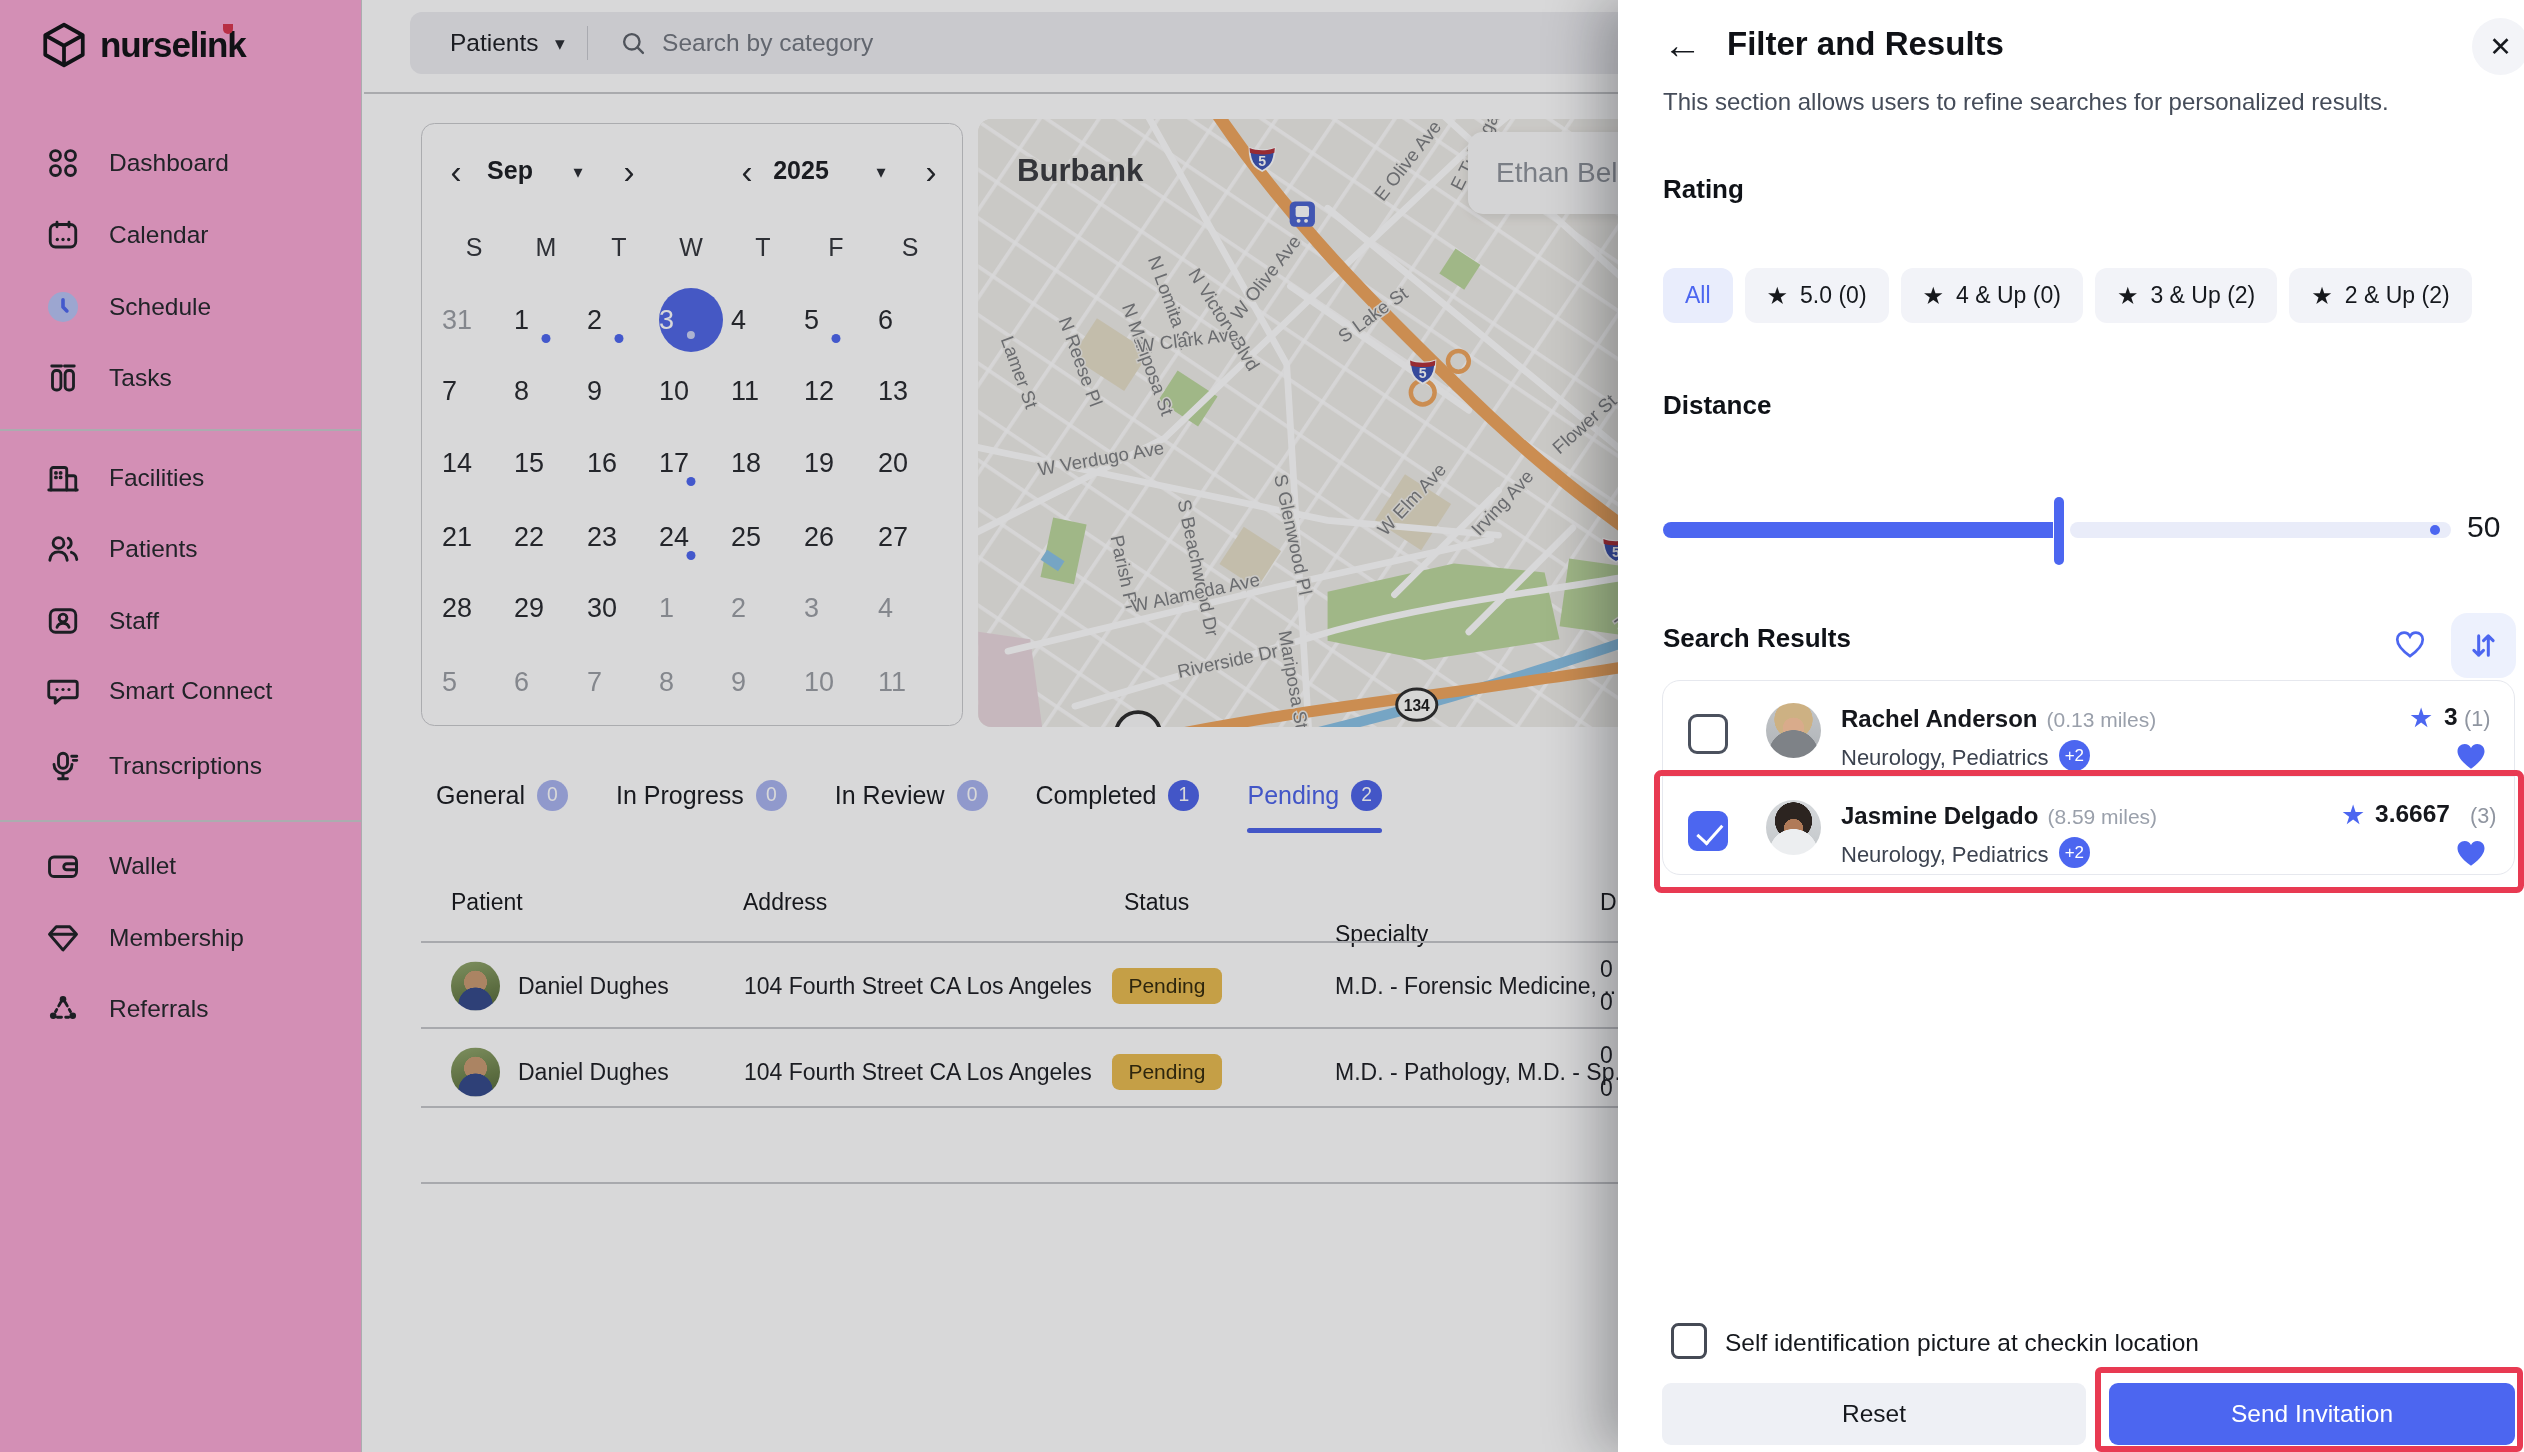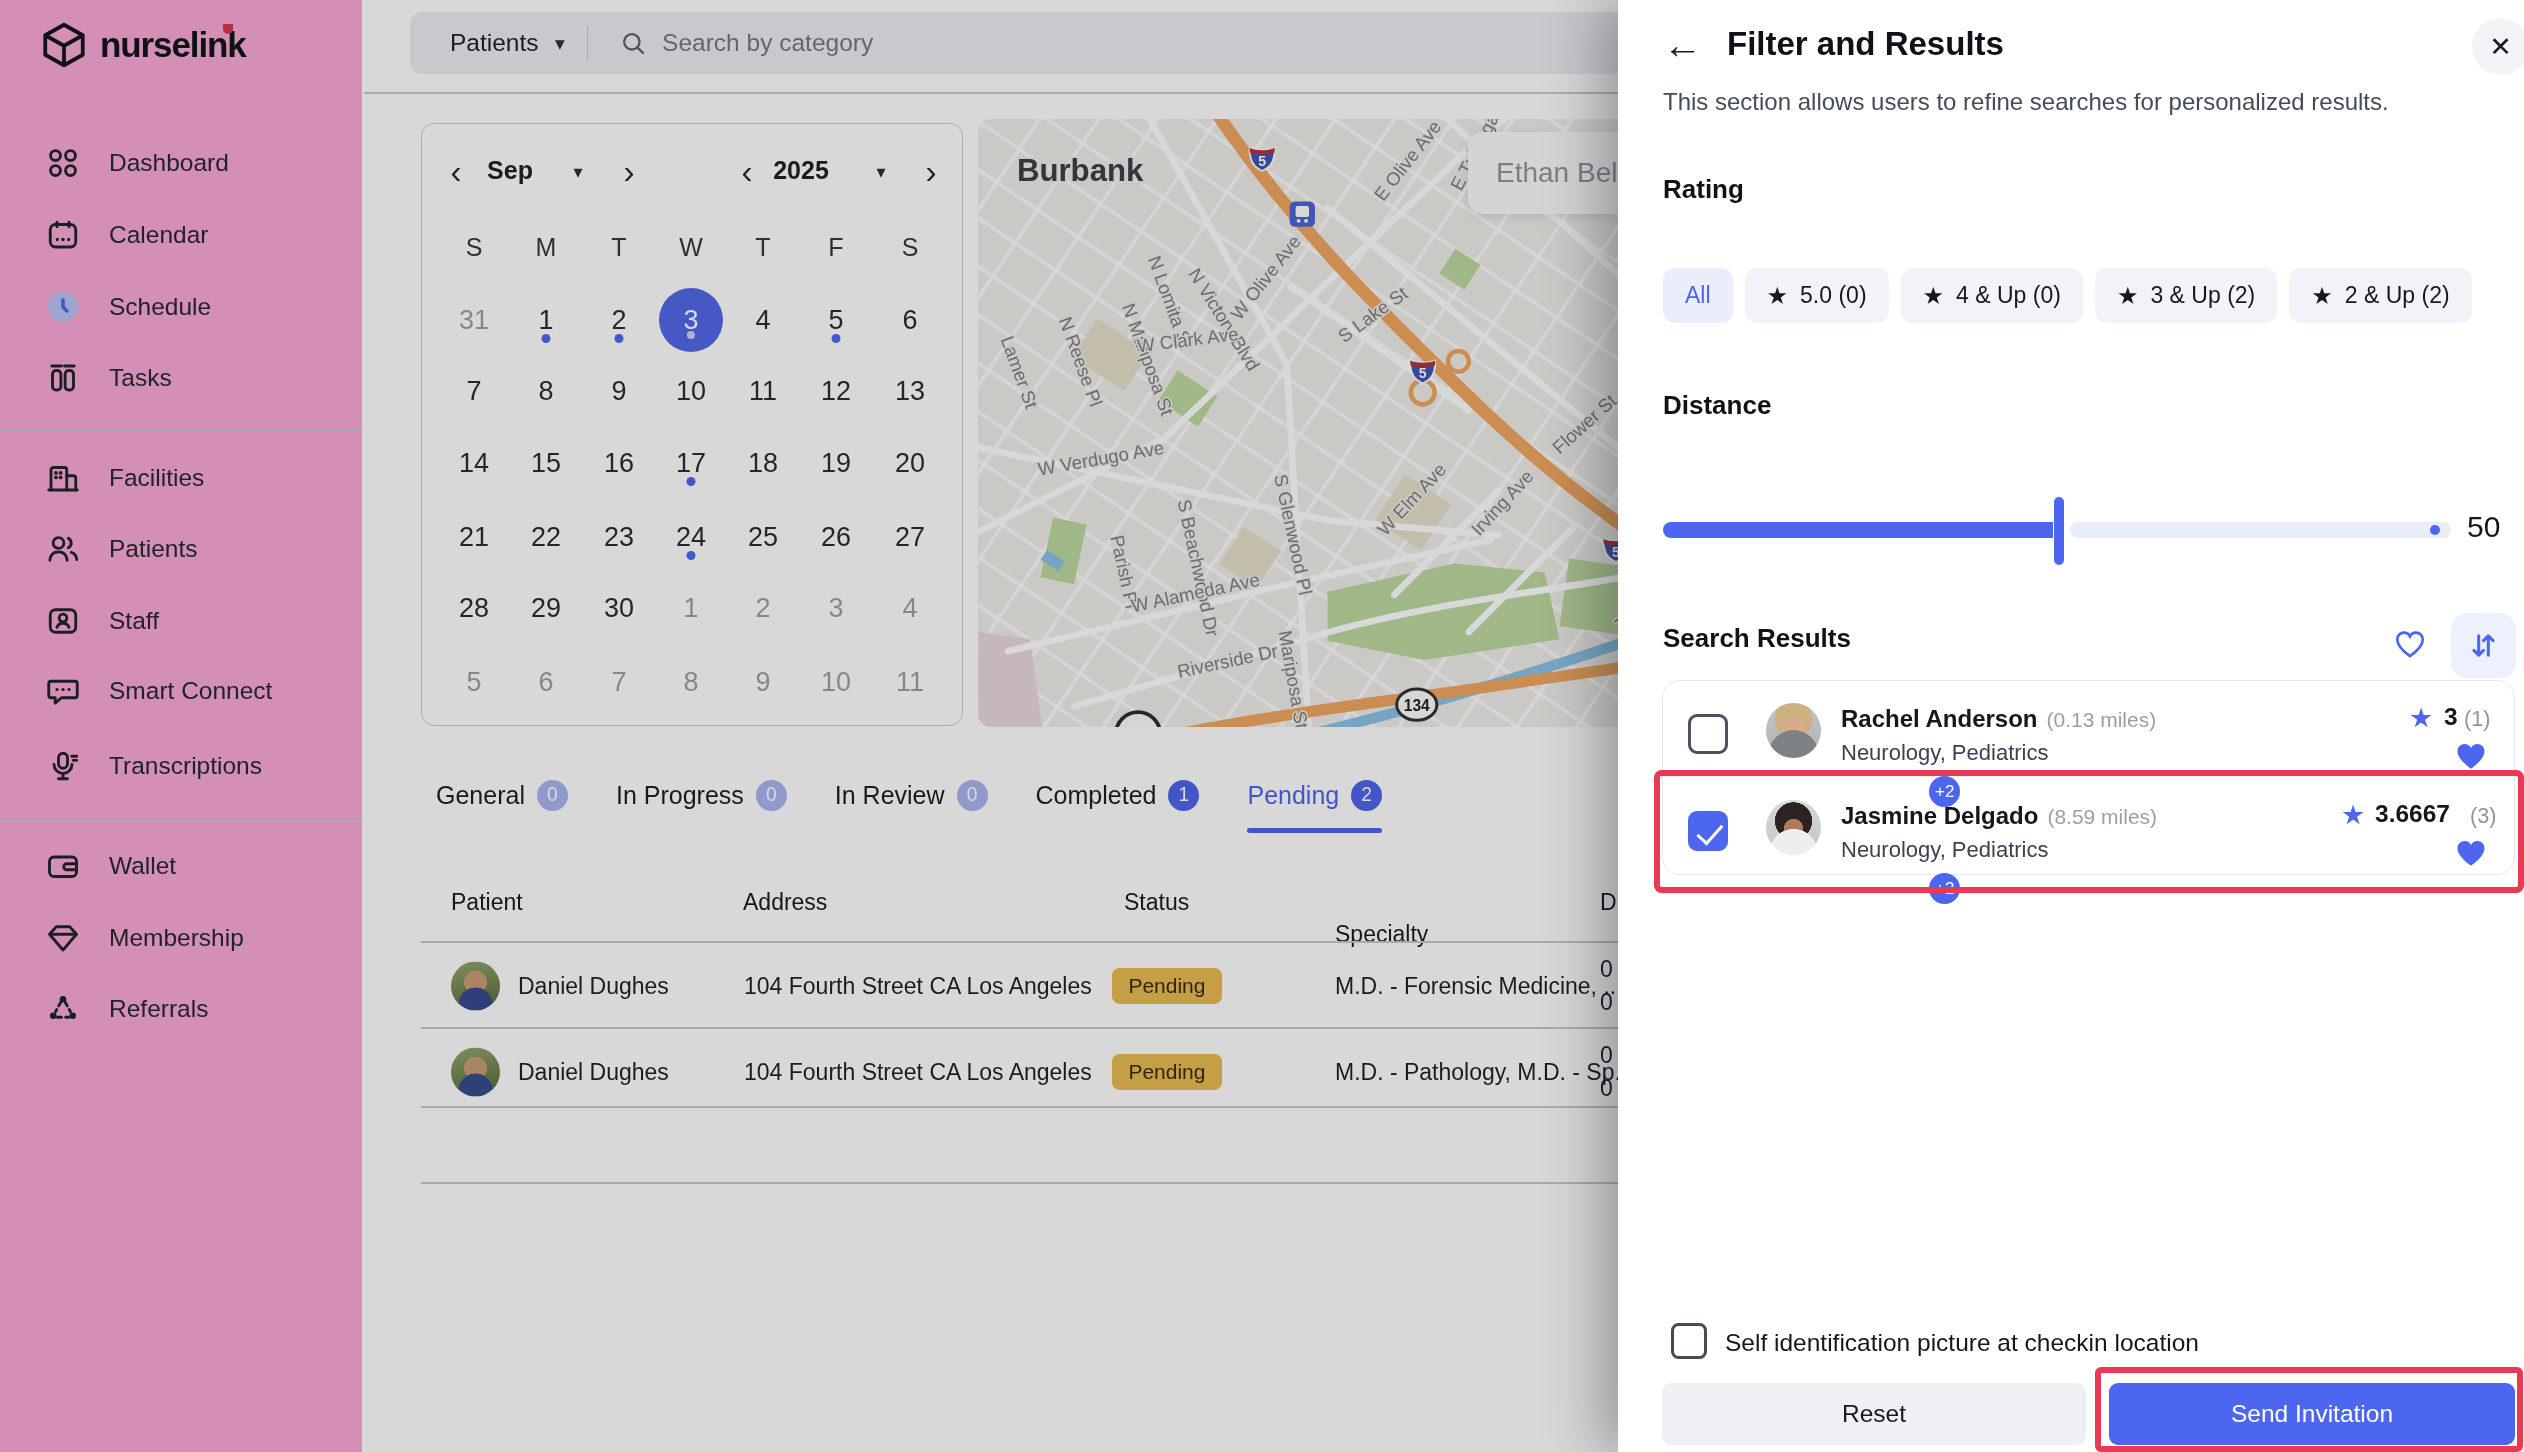--- a/index.html
+++ b/index.html
@@ -28,21 +28,21 @@
   .searchbar .vdiv { margin-left:22px; width:1.5px; height:34px; background:#c7c8ce; }
   .searchbar .mag { margin-left:31px; width:28px; height:28px; }
   .searchbar .ph { margin-left:15px; font-size:24.5px; color:#71767f; }
 
   
   .cal { position:absolute; left:421px; top:123px; width:542px; height:603px; border:1.5px solid #c9cacd; border-radius:13.4px; background:#fff; }
   .cal .hdr-item { position:absolute; font-size:25px; font-weight:600; color:#1b1d22; transform:translate(-50%,-50%); }
   .cal .chev { font-size:33px; font-weight:400; color:#25272c; cursor:pointer; }
   .cal .dcaret { font-size:18px; color:#2a2d33; cursor:pointer; }
   .cal .dow { position:absolute; transform:translate(-50%,-50%); font-size:25px; color:#33363c; }
-  .cal .day { position:absolute; width:64px; height:64px; transform:translate(-50%,-50%); display:flex; align-items:center; justify-content:center; font-size:27px; color:#27292e; border-radius:50%; cursor:pointer; }
+  .cal .day { position:absolute; width:64px; height:64px; transform:translate(-50%,-50%); display:flex; align-items:center; justify-content:flex-start; font-size:27px; color:#27292e; border-radius:50%; cursor:pointer; }
   .cal .day.muted { color:#9b9ea4; }
   .cal .day.sel { background:#4f66e6; color:#fff; }
   .cal .day .dot { position:absolute; left:50%; top:46px; transform:translateX(-50%); width:9px; height:9px; border-radius:50%; background:#4c66f0; }
   .cal .day.sel .dot { background:#ccd3f6; width:8.2px; height:8.2px; top:43px; }
 
   
   .map { position:absolute; left:978px; top:119px; width:662px; height:608px; border-radius:13.4px; overflow:hidden; background:#efede8; }
   .map svg { position:absolute; left:0; top:0; }
   .map .citylabel { font-weight:600; }
   .map-searchbox { position:absolute; left:490px; top:13.4px; width:178px; height:82px; background:#fbfbfb; border-radius:15px; box-shadow:0 3px 10.4px rgba(0,0,0,.10); display:flex; align-items:center; }
@@ -110,21 +110,21 @@
 
   .cards { position:absolute; left:44px; top:680px; width:853px; height:195px; border:1.5px solid #e6e8ee; border-radius:18px; background:#fff; }
   .cards .divider { position:absolute; left:0; top:94px; width:100%; height:1.5px; background:#eef0f4; }
   .rescard { position:absolute; left:0; width:100%; height:93px; }
   .cbx { position:absolute; width:40px; height:40px; border:3px solid #4b515e; border-radius:9px; background:#fff; cursor:pointer; }
   .cbx.checked { background:#4c66f0; border-color:#4c66f0; }
   .cbx.checked::after { content:""; position:absolute; left:12px; top:4.5px; width:11px; height:21.6px; border:solid #fff; border-width:0 3.7px 3.7px 0; transform:rotate(42deg); }
   .rescard .avatar { position:absolute; width:55px; height:55px; border-radius:50%; }
   .rname { position:absolute; font-size:24px; font-weight:700; color:#15171c; white-space:nowrap; }
   .rname .miles { font-size:21px; font-weight:400; color:#9aa0ab; margin-left:9px; }
-  .rspec { position:absolute; font-size:22px; color:#3b424f; white-space:nowrap; display:flex; align-items:center; gap:10.4px;flex-direction:column; }
+  .rspec { position:absolute; font-size:22px; color:#3b424f; white-space:nowrap; display:flex; align-items:flex-end; gap:10.4px; }
   .plus2 { width:31px; height:31px; border-radius:50%; background:#4c66f0; color:#fff; font-size:17px; display:flex; align-items:center; justify-content:center; }
   .rstar { position:absolute; font-size:27px; color:#4c66f0; }
   .rnum { position:absolute; font-size:24.5px; font-weight:700; color:#15171c; }
   .rrev { position:absolute; font-size:21.6px; color:#8f95a0; }
   .rheart { position:absolute; width:36px; height:36px; cursor:pointer; }
 
   .foot-cbx { position:absolute; left:1671px; top:1323px; width:36px; height:36px; border:3px solid #454a55; border-radius:7.4px; background:#fff; cursor:pointer; z-index:90; }
   .foot-lbl { position:absolute; left:1725px; top:1329px; font-size:24.5px; color:#15181d; z-index:90; }
   .btn { position:absolute; top:1383px; height:62px; border-radius:9px; display:flex; align-items:center; justify-content:center; font-size:24.5px; cursor:pointer; z-index:90; }
   .btn-reset { left:1662px; width:424px; background:#eef0f5; color:#15181d; }

